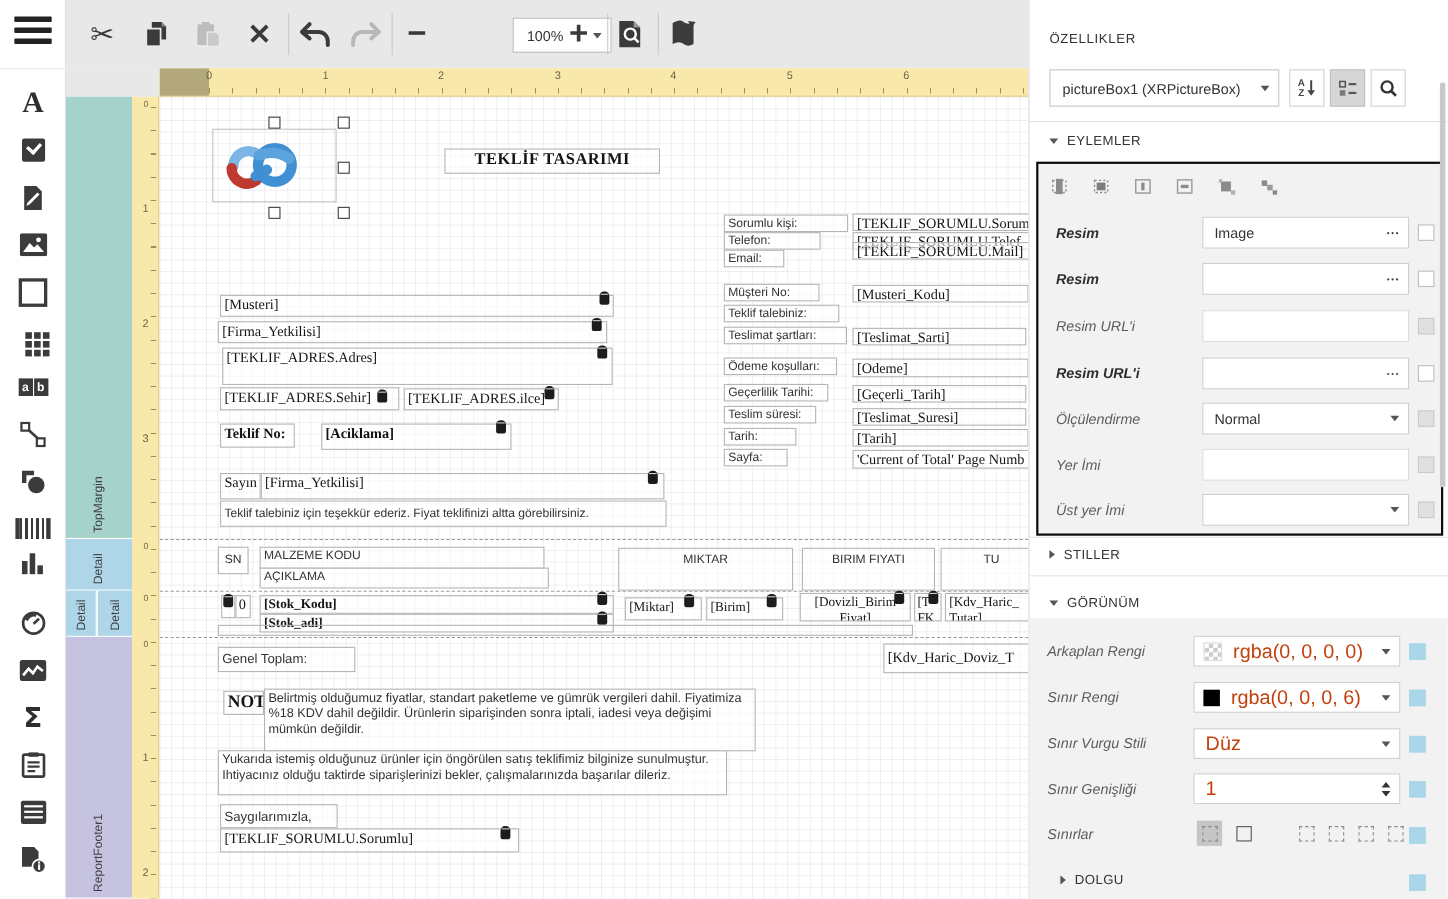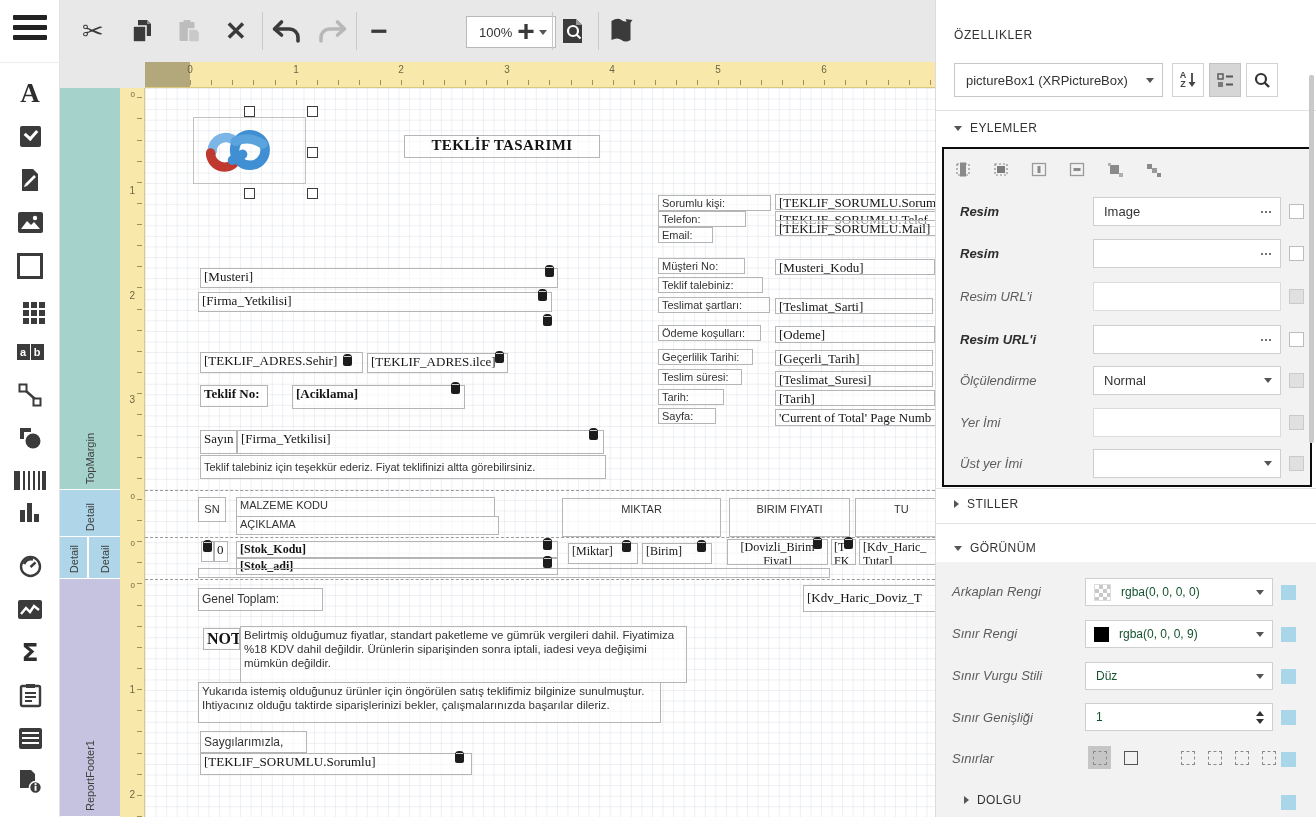--- a/index.html
+++ b/index.html
@@ -79,21 +79,21 @@
   .prow-label.bold{color:#2e2e2e;font-weight:bold;}
   .pinput{position:absolute;left:149px;width:186px;height:27px;background:#fff;border:1px solid #cfcfcf;display:flex;align-items:center;cursor:text;}
   .pinput .ival{flex:1;padding-left:10px;font-size:13px;color:#333;white-space:nowrap;overflow:hidden;}
   .dots{width:16px;display:flex;justify-content:center;margin-right:6px;}
   .dots i{width:2px;height:2px;background:#444;border-radius:50%;margin:0 1px;}
   .cb{position:absolute;left:345px;width:13px;height:13px;border:1px solid #bdbdbd;background:#fff;cursor:pointer;}
   .cb.dis{background:#e0e0e0;border-color:#cacaca;}
   .cb.blue{background:#a9d6e8;border-color:#a9d6e8;}
   .grayblock{position:absolute;left:0;top:562px;width:381px;height:255px;background:#f2f2f2;}
   .gctrl{position:absolute;left:149px;width:186px;height:26px;background:#fff;border:1px solid #cfcfcf;display:flex;align-items:center;cursor:pointer;}
-  .gctrl .ival{flex:1;padding-left:10px;font-size:12px;color:#14532d;}
+  .gctrl .ival{flex:1;padding-left:10px;font-size:18px;color:#c2410c;}
   .swatch{width:15px;height:15px;margin-left:8px;flex:none;}
   .swatch.checker{background-image:linear-gradient(45deg,#c9c9c9 25%,transparent 25%,transparent 75%,#c9c9c9 75%),linear-gradient(45deg,#c9c9c9 25%,#fff 25%,#fff 75%,#c9c9c9 75%);background-size:8px 8px;background-position:0 0,4px 4px;border:1px solid #ddd;}
   .spin{width:14px;margin-right:5px;display:flex;flex-direction:column;align-items:center;cursor:pointer;}
   .spin b{width:0;height:0;border-left:4px solid transparent;border-right:4px solid transparent;}
   .spin .up{border-bottom:5px solid #333;margin-bottom:3px;}
   .spin .dn{border-top:5px solid #333;}
   .bbtn{position:absolute;width:21px;height:21px;border:1px solid transparent;display:flex;align-items:center;justify-content:center;cursor:pointer;}
   .bbtn .inner{width:12px;height:12px;border:1px dashed #8a8a8a;}
   .bbtn.sel{background:#c6c6c6;}
   .bbtn .solid{border:1px solid #555;}
@@ -330,20 +330,21 @@
   <div class="hnd" style="left:162px;top:59px"></div>
   <div class="hnd" style="left:99px;top:100px"></div>
   <div class="hnd" style="left:162px;top:100px"></div>
 
   <div class="fb ctr bold" style="left:259px;top:47px;width:196px;height:23px;font-size:15px;letter-spacing:.4px">TEKLİF TASARIMI</div>
 
   <div class="fb" style="left:55px;top:180px;width:358px;height:20px">[Musteri]</div>
   <div class="db" style="left:400px;top:177px"></div>
   <div class="fb" style="left:53px;top:204px;width:354px;height:20px">[Firma_Yetkilisi]</div>
   <div class="db" style="left:393px;top:201px"></div>
+  <div class="fb" style="left:57px;top:228px;width:355px;height:34px">[TEKLIF_ADRES.Adres]</div>
   <div class="db" style="left:398px;top:226px"></div>
   <div class="fb" style="left:55px;top:264px;width:163px;height:21px">[TEKLIF_ADRES.Sehir]</div>
   <div class="db" style="left:198px;top:266px"></div>
   <div class="fb" style="left:222px;top:265px;width:141px;height:20px">[TEKLIF_ADRES.ilce]</div>
   <div class="db" style="left:350px;top:263px"></div>
   <div class="fb bold" style="left:55px;top:297px;width:68px;height:22px">Teklif No:</div>
   <div class="fb bold" style="left:147px;top:297px;width:173px;height:24px">[Aciklama]</div>
   <div class="db" style="left:306px;top:294px"></div>
   <div class="fb" style="left:55px;top:342px;width:37px;height:24px">Sayın</div>
   <div class="fb" style="left:92px;top:342px;width:367px;height:24px">[Firma_Yetkilisi]</div>
@@ -568,21 +569,21 @@
   <div class="gctrl" style="top:578px">
     <span class="swatch checker"></span>
     <span class="ival">rgba(0, 0, 0, 0)</span>
     <span class="caret"></span>
   </div>
   <div class="cb blue" style="top:585px"></div>
 
   <div class="prow-label" style="top:626px">Sınır Rengi</div>
   <div class="gctrl" style="top:620px">
     <span class="swatch" style="background:#000"></span>
-    <span class="ival">rgba(0, 0, 0, 9)</span>
+    <span class="ival">rgba(0, 0, 0, 6)</span>
     <span class="caret"></span>
   </div>
   <div class="cb blue" style="top:627px"></div>
 
   <div class="prow-label" style="top:668px">Sınır Vurgu Stili</div>
   <div class="gctrl" style="top:662px">
     <span class="ival">Düz</span>
     <span class="caret"></span>
   </div>
   <div class="cb blue" style="top:669px"></div>

